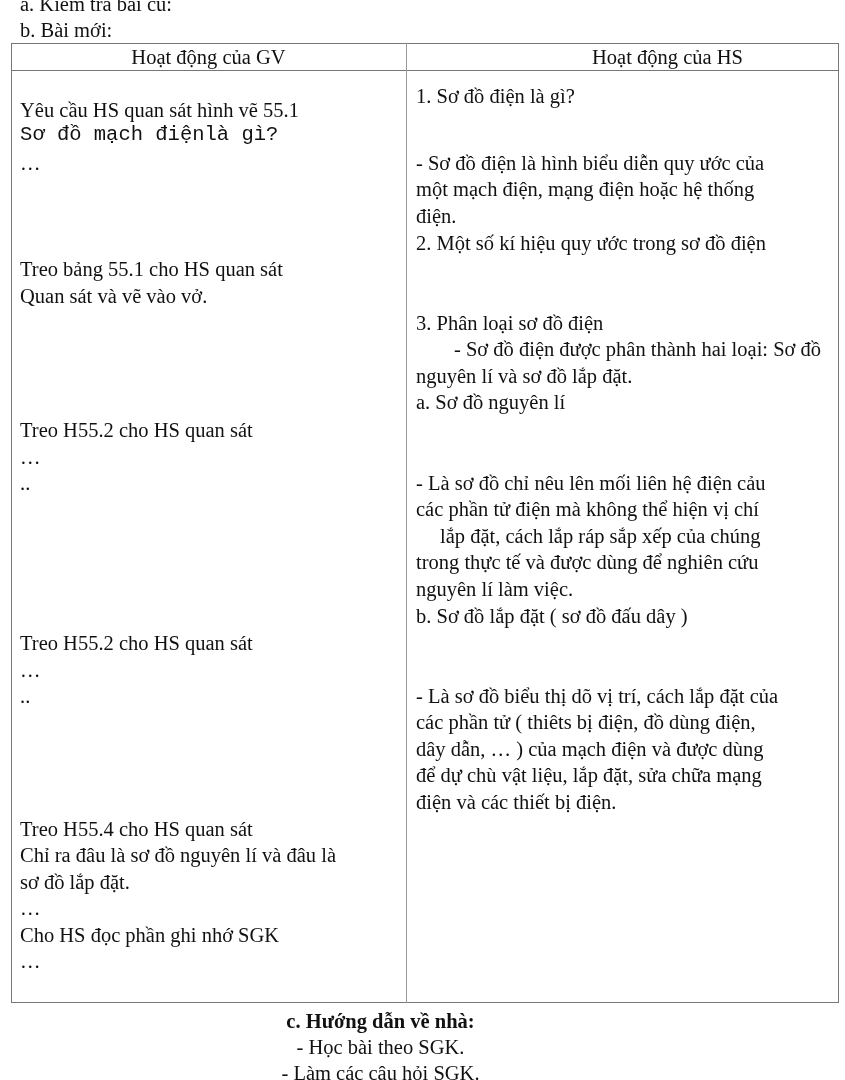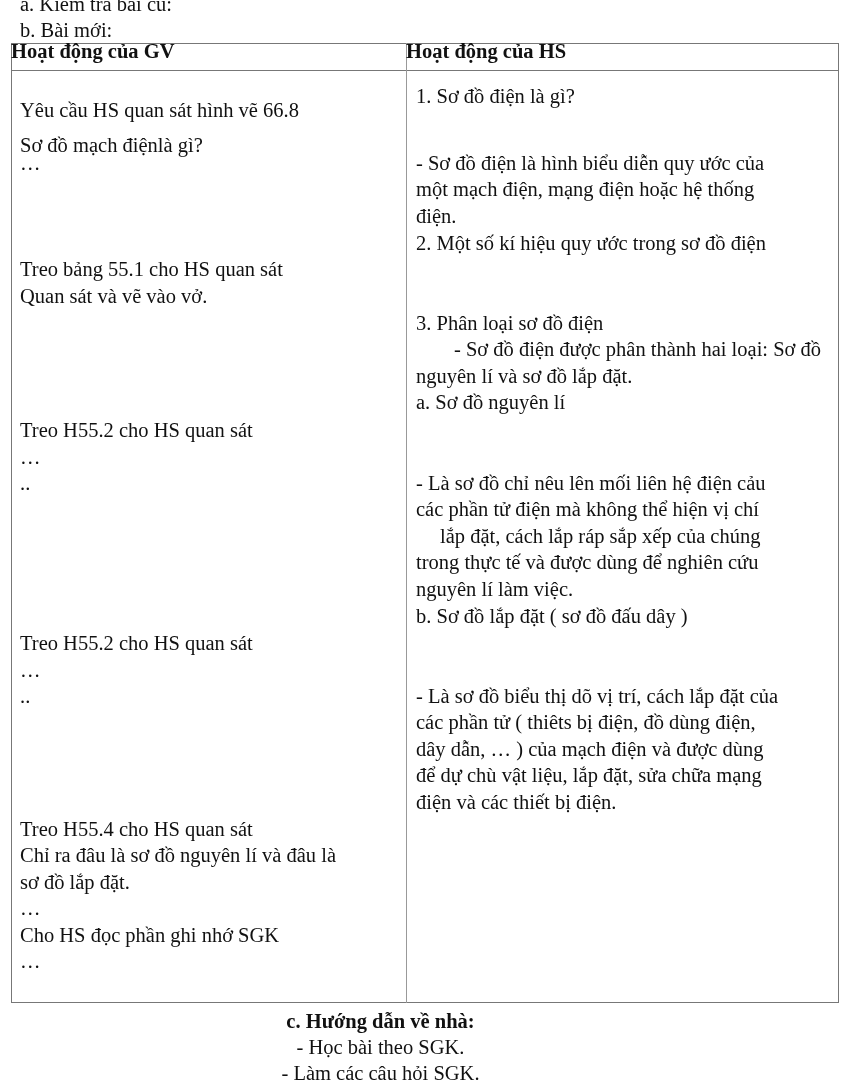--- a/index.html
+++ b/index.html
@@ -9,42 +9,42 @@
     color: #111111; font-size: 20.5px;
   }
   .line { position: absolute; white-space: nowrap; line-height: 26px; }
   .pre { position: absolute; left: 20px; }
   .tbl {
     position: absolute; left: 11px; top: 43px; width: 828px; height: 960px;
     border: 1.5px solid #777777; box-sizing: border-box;
   }
   .hdr-line { position: absolute; left: 11px; top: 70px; width: 828px; height: 0; border-top: 1.5px solid #777777; }
   .vdiv { position: absolute; left: 406px; top: 43px; width: 0; height: 960px; border-left: 1.5px solid #999999; }
-  .hdr { position: absolute; top: 38px; height: 26px; line-height: 26px; font-weight: bold; }
+  .hdr { position: absolute; top: 44px; height: 26px; line-height: 26px; font-weight: normal; text-align: center; }
   .colL { left: 20px; }
   .colR { left: 416px; }
   .footer { position: absolute; left: 0; width: 761px; text-align: center; line-height: 26px; }
   .footer.bold { font-weight: bold; }
 </style>
 </head>
 <body>
 
 <div class="line pre" style="top:-9px;">a. Kiểm tra bài cũ:</div>
 <div class="line pre" style="top:17px;text-align:right;">b. Bài mới:</div>
 
 <div class="tbl"></div>
 <div class="hdr-line"></div>
 <div class="vdiv"></div>
 
 <div class="hdr" style="left:11px; width:395px;">Hoạt động của GV</div>
 <div class="hdr" style="left:406px; width:523px;">Hoạt động của HS</div>
 
 <div id="gv-col">
-    <div class="line colL" style="top: 97px;">Yêu cầu HS quan sát hình vẽ 66.8</div>
-    <div class="line colL" style="top: 132px;">Sơ đồ mạch điệnlà gì?</div>
+    <div class="line colL" style="top: 97px;">Yêu cầu HS quan sát hình vẽ 55.1</div>
+    <div class="line colL" style="top: 122px; font-family: Liberation Mono, monospace;">Sơ đồ mạch điệnlà gì?</div>
     <div class="line colL" style="top: 150px;">…</div>
     <div class="line colL" style="top: 256px;">Treo bảng 55.1 cho HS quan sát</div>
     <div class="line colL" style="top: 283px;">Quan sát và vẽ vào vở.</div>
     <div class="line colL" style="top: 417px;">Treo H55.2 cho HS quan sát</div>
     <div class="line colL" style="top: 444px;">…</div>
     <div class="line colL" style="top: 470px;">..</div>
     <div class="line colL" style="top: 630px;">Treo H55.2 cho HS quan sát</div>
     <div class="line colL" style="top: 657px;">…</div>
     <div class="line colL" style="top: 683px;">..</div>
     <div class="line colL" style="top: 816px;">Treo H55.4 cho HS quan sát</div>

